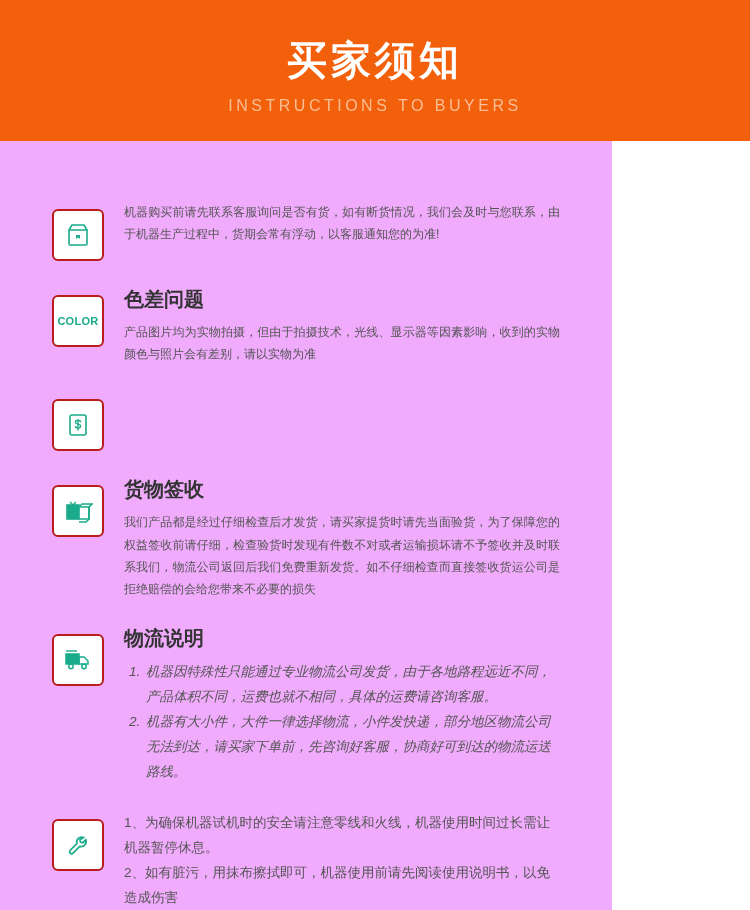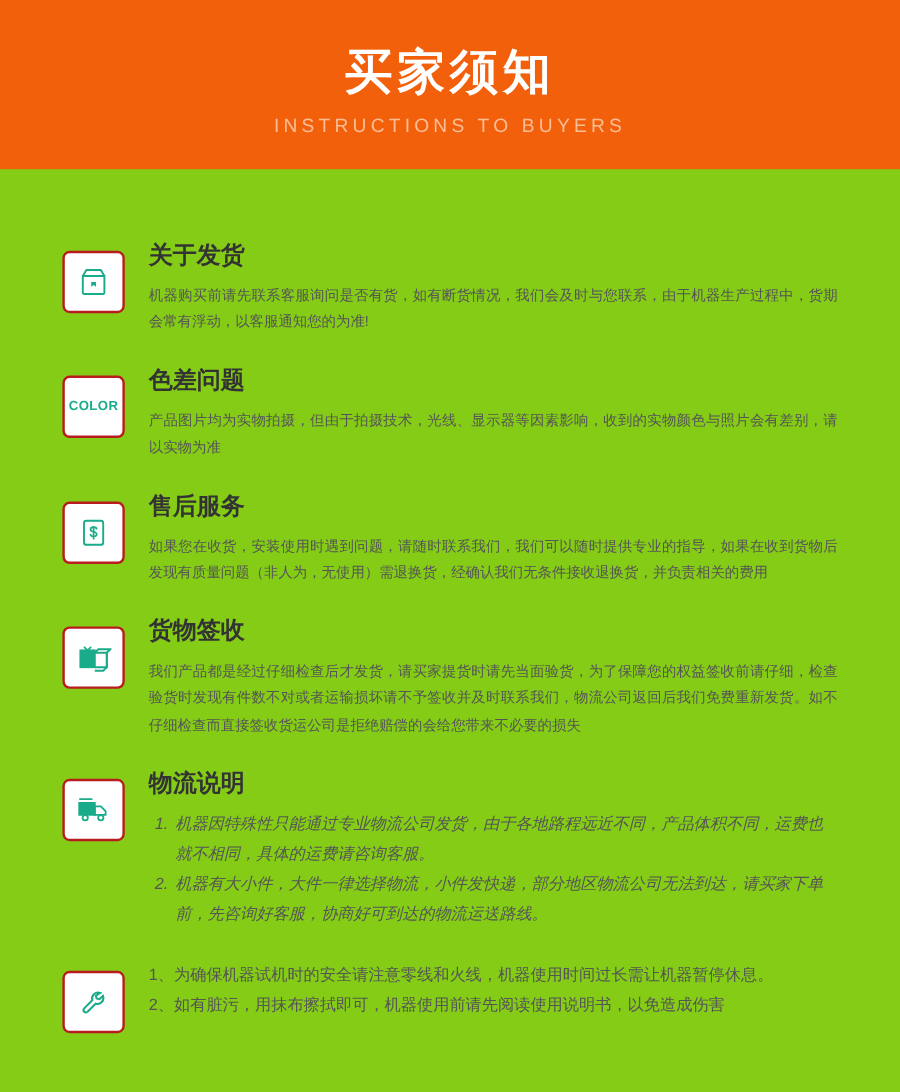--- a/index.html
+++ b/index.html
@@ -8,24 +8,24 @@
   }
   body {
     width: 750px;
     height: 910px;
     background: #ffffff;
     font-family: "Liberation Sans", "DejaVu Sans", sans-serif;
     color: #333;
     overflow: hidden;
   }
   .page {
-    width: 750px;
+    width: 612px;
     height: 910px;
     position: relative;
-    background: #84cc16;
+    background: #f0abfc;
   }
   
   .banner {
     width: 750px;
     height: 141px;
     background: #f2600c;
     display: flex;
     flex-direction: column;
     align-items: center;
     justify-content: center;
@@ -124,21 +124,20 @@
 
     <div class="section">
       <div class="icon-wrap">
         <svg width="28" height="28" viewBox="0 0 28 28" fill="none" stroke="#1aab8b" stroke-width="1.6">
           <path d="M5 9 h18 v14 a1 1 0 0 1 -1 1 H6 a1 1 0 0 1 -1 -1 Z"></path>
           <path d="M5 9 l3 -5 h12 l3 5"></path>
           <path d="M12 14 h4 v4 l-2 -1.4 -2 1.4 Z" fill="#1aab8b" stroke="none"></path>
         </svg>
       </div>
       <div class="sec-body">
-        <h3 class="sec-title">关于发货</h3>
         <p class="sec-text">机器购买前请先联系客服询问是否有货，如有断货情况，我们会及时与您联系，由于机器生产过程中，货期会常有浮动，以客服通知您的为准!</p>
       </div>
     </div>
 
     <div class="section">
       <div class="icon-wrap">
         <span class="icon-text">COLOR</span>
       </div>
       <div class="sec-body">
         <h3 class="sec-title">色差问题</h3>
@@ -146,24 +145,20 @@
       </div>
     </div>
 
     <div class="section">
       <div class="icon-wrap">
         <svg width="28" height="28" viewBox="0 0 28 28" fill="none" stroke="#1aab8b" stroke-width="1.6">
           <rect x="6" y="4" width="16" height="20" rx="2"></rect>
           <path d="M14 8.5 v11" stroke-width="1.4"></path>
           <path d="M16.6 11.2 c0 -1.3 -1.2 -2 -2.6 -2 -1.4 0 -2.6 .7 -2.6 2 0 2.6 5.2 1.2 5.2 3.9 0 1.3 -1.2 2 -2.6 2 -1.4 0 -2.6 -.7 -2.6 -2" stroke-width="1.4"></path>
         </svg>
-      </div>
-      <div class="sec-body">
-        <h3 class="sec-title">售后服务</h3>
-        <p class="sec-text">如果您在收货，安装使用时遇到问题，请随时联系我们，我们可以随时提供专业的指导，如果在收到货物后发现有质量问题（非人为，无使用）需退换货，经确认我们无条件接收退换货，并负责相关的费用</p>
       </div>
     </div>
 
     <div class="section">
       <div class="icon-wrap">
         <svg width="30" height="28" viewBox="0 0 30 28" fill="none" stroke="#1aab8b" stroke-width="1.6">
           <rect x="4" y="8" width="12" height="14" fill="#1aab8b" stroke="#1aab8b"></rect>
           <path d="M16 10 h10 v12 h-10"></path>
           <path d="M16 10 l3 -3 h10 l-3 3"></path>
           <path d="M26 10 v12 l-3 3 h-7"></path>

